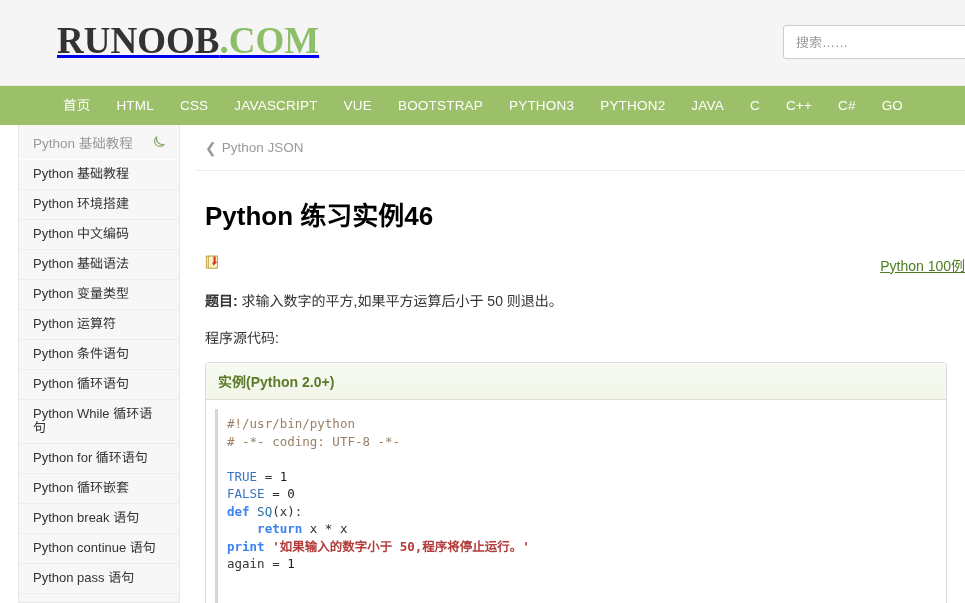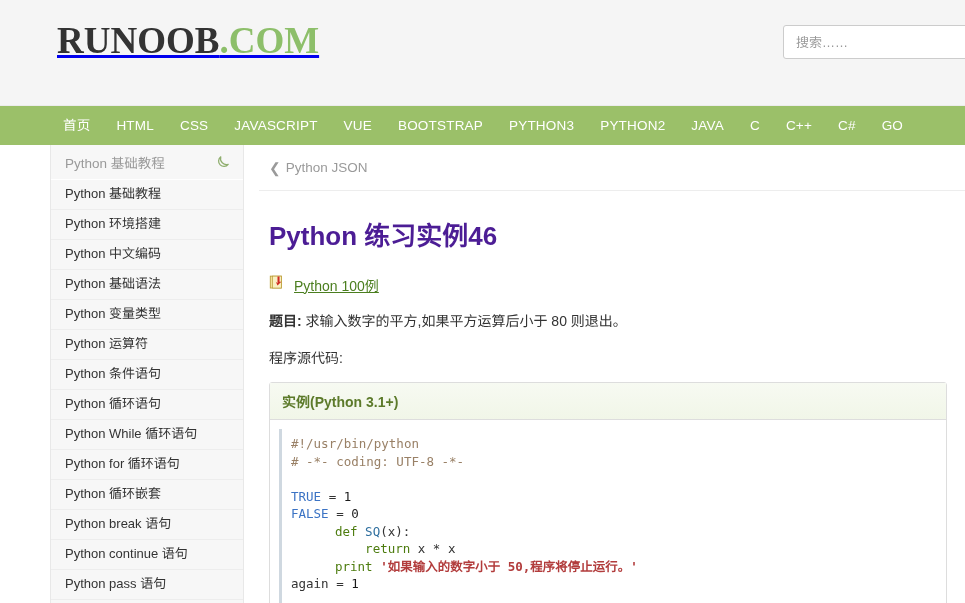--- a/index.html
+++ b/index.html
@@ -8,21 +8,21 @@
     margin: 0; padding: 0;
     width: 965px; height: 603px;
     overflow: hidden;
     background: #fff;
     font-family: "Liberation Sans", "DejaVu Sans", sans-serif;
   }
 
   
   .topbar {
     position: relative;
-    height: 106px;
+    height: 86px;
     background: #f5f5f5;
     border-bottom: 1px solid #ececec;
   }
   .logo {
     position: absolute;
     left: 57px;
     top: 22px;
     font-family: "Liberation Serif", "DejaVu Serif", serif;
     font-size: 37px;
     font-weight: bold;
@@ -75,22 +75,22 @@
 
   
   .page {
     display: flex;
     height: 478px;
     background: #fff;
   }
 
   
   .sidebar {
-    width: 194px;
-    margin-left: 50px;
+    width: 162px;
+    margin-left: 18px;
     background: #f7f7f7;
     border: 1px solid #e8e8e8;
     border-top: none;
     flex: 0 0 auto;
     overflow: hidden;
   }
   .sidebar-head {
     height: 35px;
     display: flex;
     align-items: center;
@@ -140,30 +140,31 @@
     align-items: center;
     gap: 5px;
   }
   .arrow-left { font-size: 14px; line-height: 1; color: #9a9a9a; }
 
   .content-inner { padding: 0 0 0 10px; }
 
   h1.article-title {
     font-size: 26px;
     font-weight: bold;
-    color: #4c1d95;
+    color: #000000;
     margin: 30px 0 0 0;
     line-height: 1.2;
   }
 
   .hundred-link-row {
     margin: 22px 0 12px 0;
     display: flex;
     align-items: center;
     gap: 8px;
+    justify-content: space-between;
   }
   .book-icon { display: block; }
   .hundred-link {
     color: #4b7e1f;
     font-size: 14px;
     text-decoration: underline;
   }
 
   p.para {
     font-size: 14px;
@@ -198,21 +199,21 @@
   }
   pre.code {
     margin: 0;
     font-family: "DejaVu Sans Mono", "Liberation Mono", monospace;
     font-size: 12.5px;
     line-height: 17.5px;
     color: #333333;
     white-space: pre;
   }
   .tok-com { color: #998066; }
-  .tok-kw  { color: #4d7c0f; font-weight: normal; margin-left: 44px; }
+  .tok-kw  { color: #3b82f6; font-weight: bold; }
   .tok-var { color: #3b73c4; }
   .tok-num { color: #1a1a1a; }
   .tok-str { color: #b23c3c; font-weight: bold; }
   .tok-fn  { color: #2f6f9f; }
   .tok-plain { color: #333333; }
 </style>
 </head>
 <body>
 
 <div class="topbar">
@@ -318,28 +319,28 @@
             <rect x="1.5" y="2.5" width="13" height="14" fill="#f3e19a" stroke="#b99a33" stroke-width="1"></rect>
             <rect x="4" y="2.5" width="10.5" height="14" fill="#faf0c2" stroke="#b99a33" stroke-width="0.8"></rect>
             <path d="M10 3 L10 11 L8 9.2 L10 13.5 L14.5 9.2 L12.4 9.2 L12.4 3 Z" fill="#cf2a22"></path>
           </svg>
         </span>
         <a class="hundred-link" href="#">Python 100例</a>
       </div>
 
       <p class="para">
         <b>题目:</b>
-        <span>求输入数字的平方,如果平方运算后小于 80 则退出。</span>
+        <span>求输入数字的平方,如果平方运算后小于 50 则退出。</span>
       </p>
 
 
       <p class="para">程序源代码:</p>
 
       <div class="example-box">
-        <div class="example-head">实例(Python 3.1+)</div>
+        <div class="example-head">实例(Python 2.0+)</div>
         <div class="example-code">
           <pre class="code" id="code-pre"><span class="tok-com">#!/usr/bin/python</span>
 <span class="tok-com"># -*- coding: UTF-8 -*-</span>
 <span class="tok-plain"></span>
 <span class="tok-var">TRUE</span><span class="tok-plain"> = </span><span class="tok-num">1</span>
 <span class="tok-var">FALSE</span><span class="tok-plain"> = </span><span class="tok-num">0</span>
 <span class="tok-kw">def</span><span class="tok-plain"> </span><span class="tok-fn">SQ</span><span class="tok-plain">(x):</span>
 <span class="tok-plain">    </span><span class="tok-kw">return</span><span class="tok-plain"> x * x</span>
 <span class="tok-kw">print</span><span class="tok-plain"> </span><span class="tok-str">'如果输入的数字小于 50,程序将停止运行。'</span>
 <span class="tok-plain">again</span><span class="tok-plain"> = </span><span class="tok-num">1</span>

